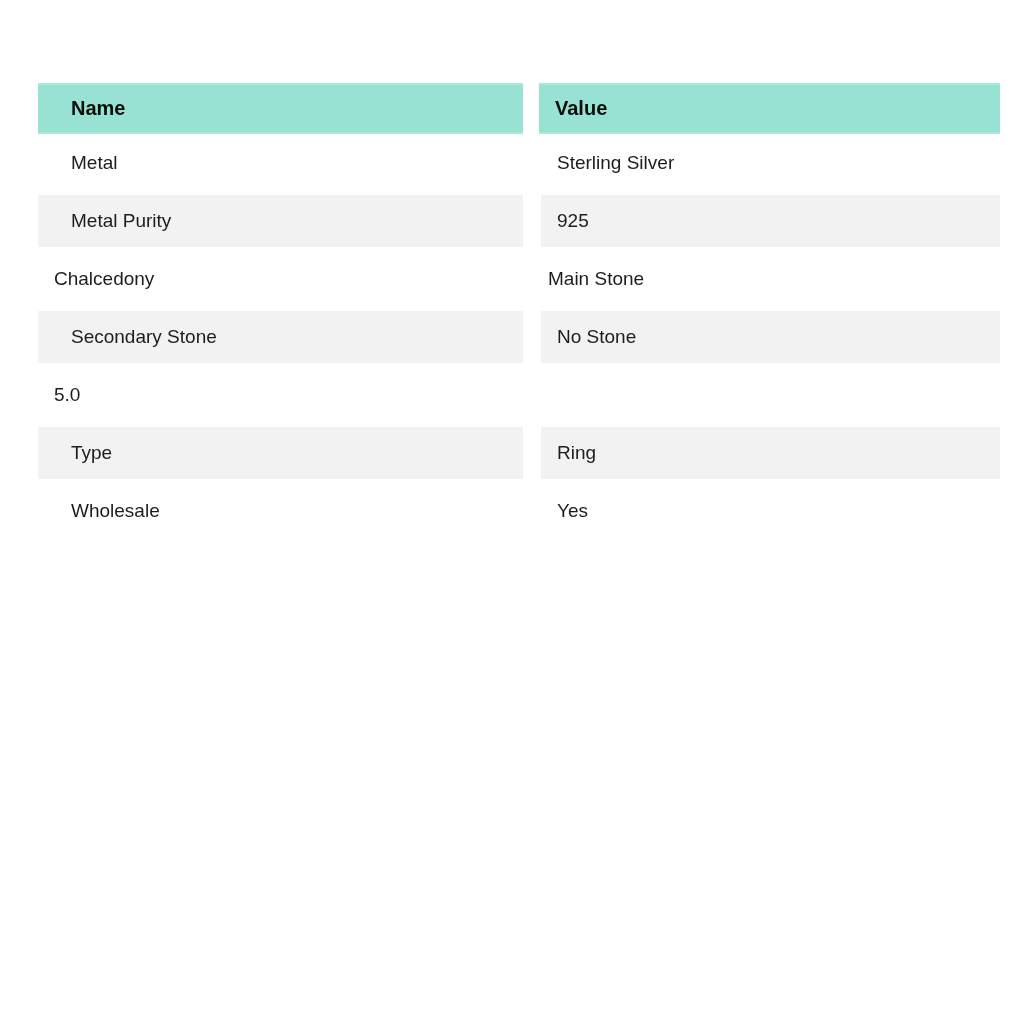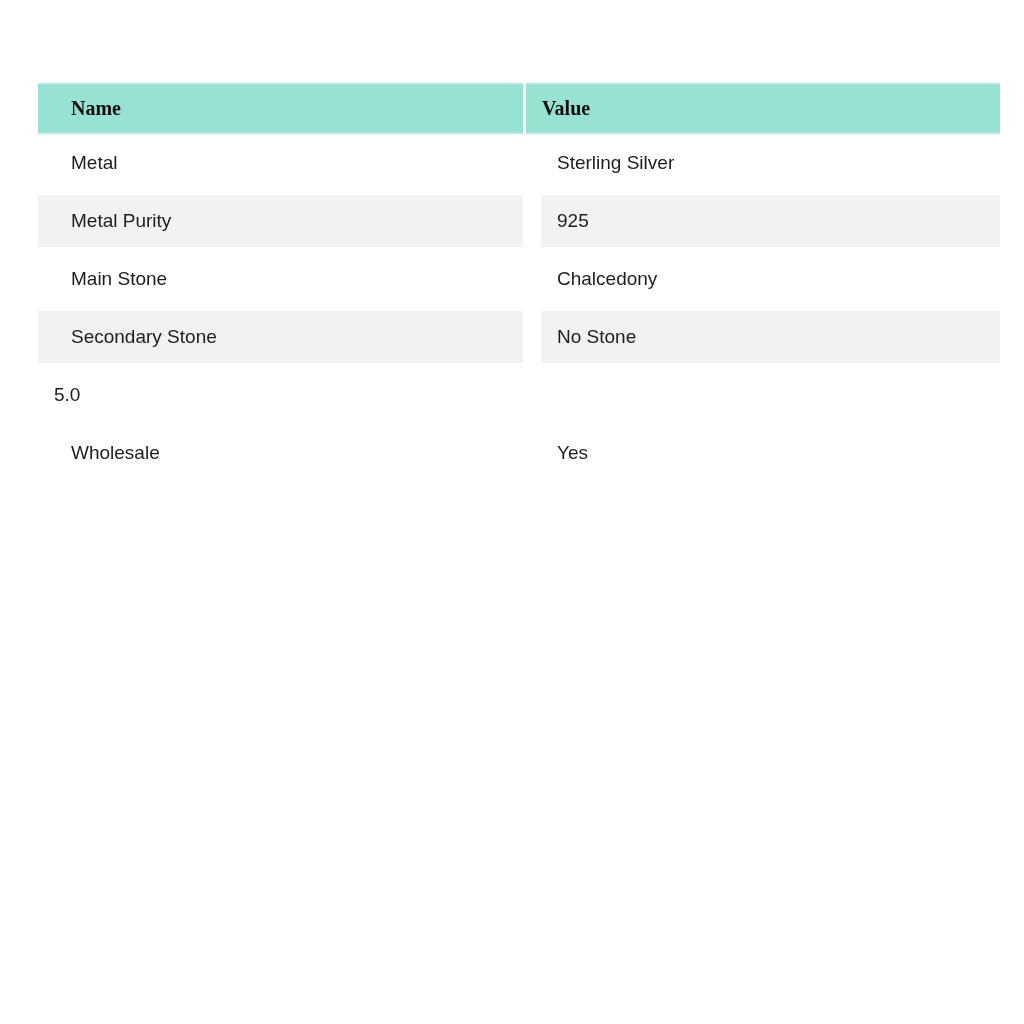--- a/index.html
+++ b/index.html
@@ -18,23 +18,22 @@
     background: var(--page-bg, #ffffff);
   }
   .spec-table {
     position: absolute;
     left: 38px;
     top: 83px;
     width: 962px;
   }
   .thead {
     display: flex;
-    column-gap: 3px;
+    column-gap: 16px;
     height: 51px;
-    font-family: Liberation Serif, serif;
   }
   .th {
     background: var(--header-bg, #98e2d4);
     display: flex;
     align-items: center;
     box-sizing: border-box;
     font-size: 20px;
     font-weight: 600;
     color: var(--header-text, #0d0d0d);
     border-top: 2px solid var(--header-edge, #ace9dd);
@@ -76,33 +75,37 @@
     <div class="td col-name">Metal</div>
     <div class="td col-value">Sterling Silver</div>
   </div>
 
   <div class="tr striped">
     <div class="td col-name">Metal Purity</div>
     <div class="td col-value">925</div>
   </div>
 
   <div class="tr">
+    <div class="td col-value">Chalcedony</div>
     <div class="td col-name">Main Stone</div>
-    <div class="td col-value">Chalcedony</div>
   </div>
 
   <div class="tr striped">
     <div class="td col-name">Secondary Stone</div>
     <div class="td col-value">No Stone</div>
   </div>
 
   <div class="tr">
     <div class="td col-value">5.0</div>
   </div>
 
+  <div class="tr striped">
+    <div class="td col-name">Type</div>
+    <div class="td col-value">Ring</div>
+  </div>
 
   <div class="tr">
     <div class="td col-name">Wholesale</div>
     <div class="td col-value">Yes</div>
   </div>
 </div>
   </div>
 </div>
 
 </body></html>

